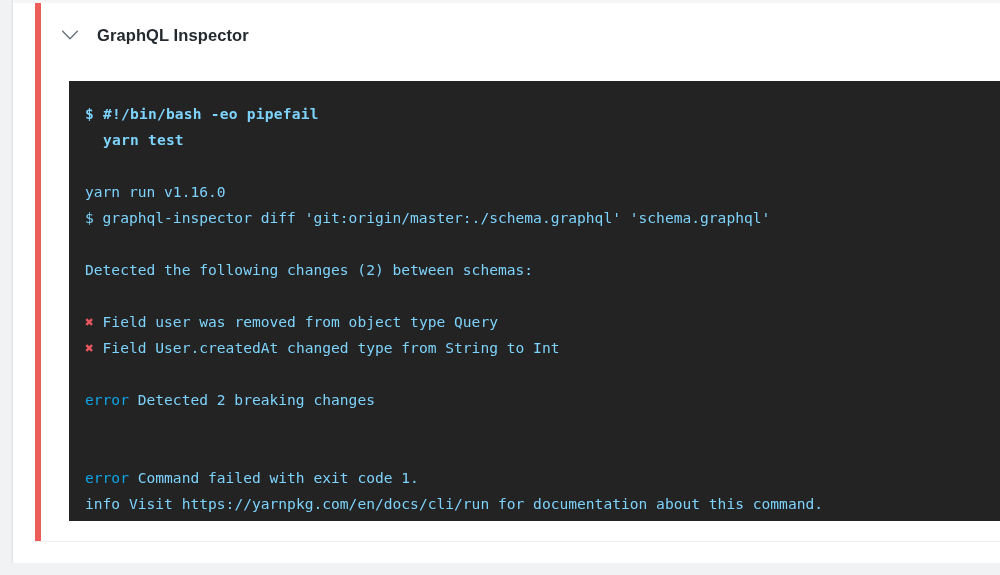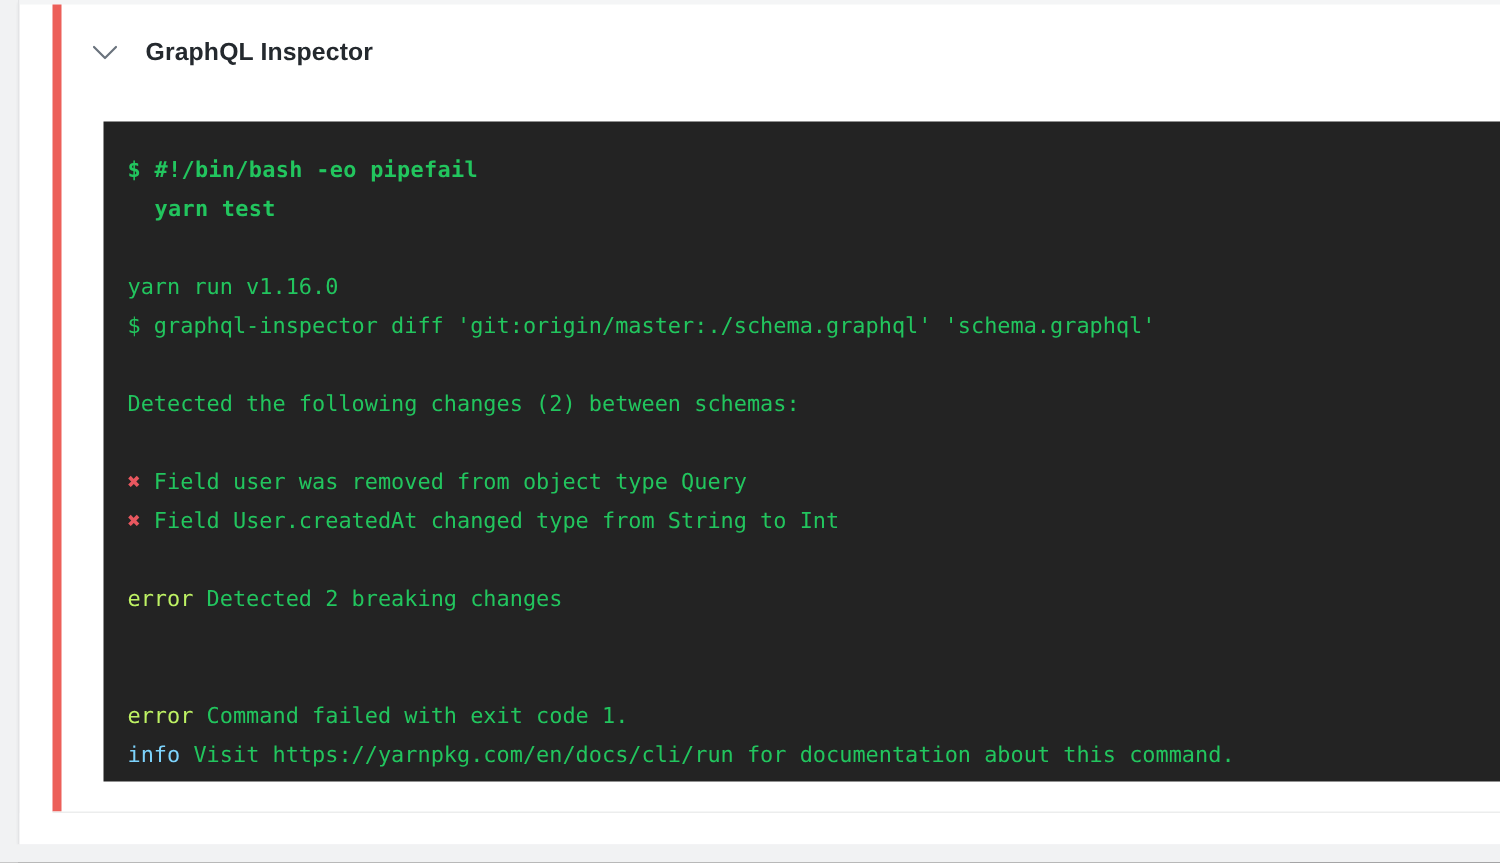--- a/index.html
+++ b/index.html
@@ -108,31 +108,31 @@
     min-height: 26px;
   }
   .line.blank {
     height: 26px;
   }
   .line.bold {
     font-weight: bold;
     letter-spacing: 0.2px;
   }
   .tok-err {
-    color: #bef264;
+    color: #0ea5e9;
   }
   .tok-info {
     color: #7dd3fc;
   }
   .tok-cross {
     color: #e8575f;
     font-weight: bold;
   }
   .tok-plain {
-    color: #22c55e;
+    color: #7dd3fc;
   }
 
   
   .footer-rule {
     position: absolute;
     left: 22px;
     top: 541px;
     width: 978px;
     height: 1px;
     background: #eceded;

